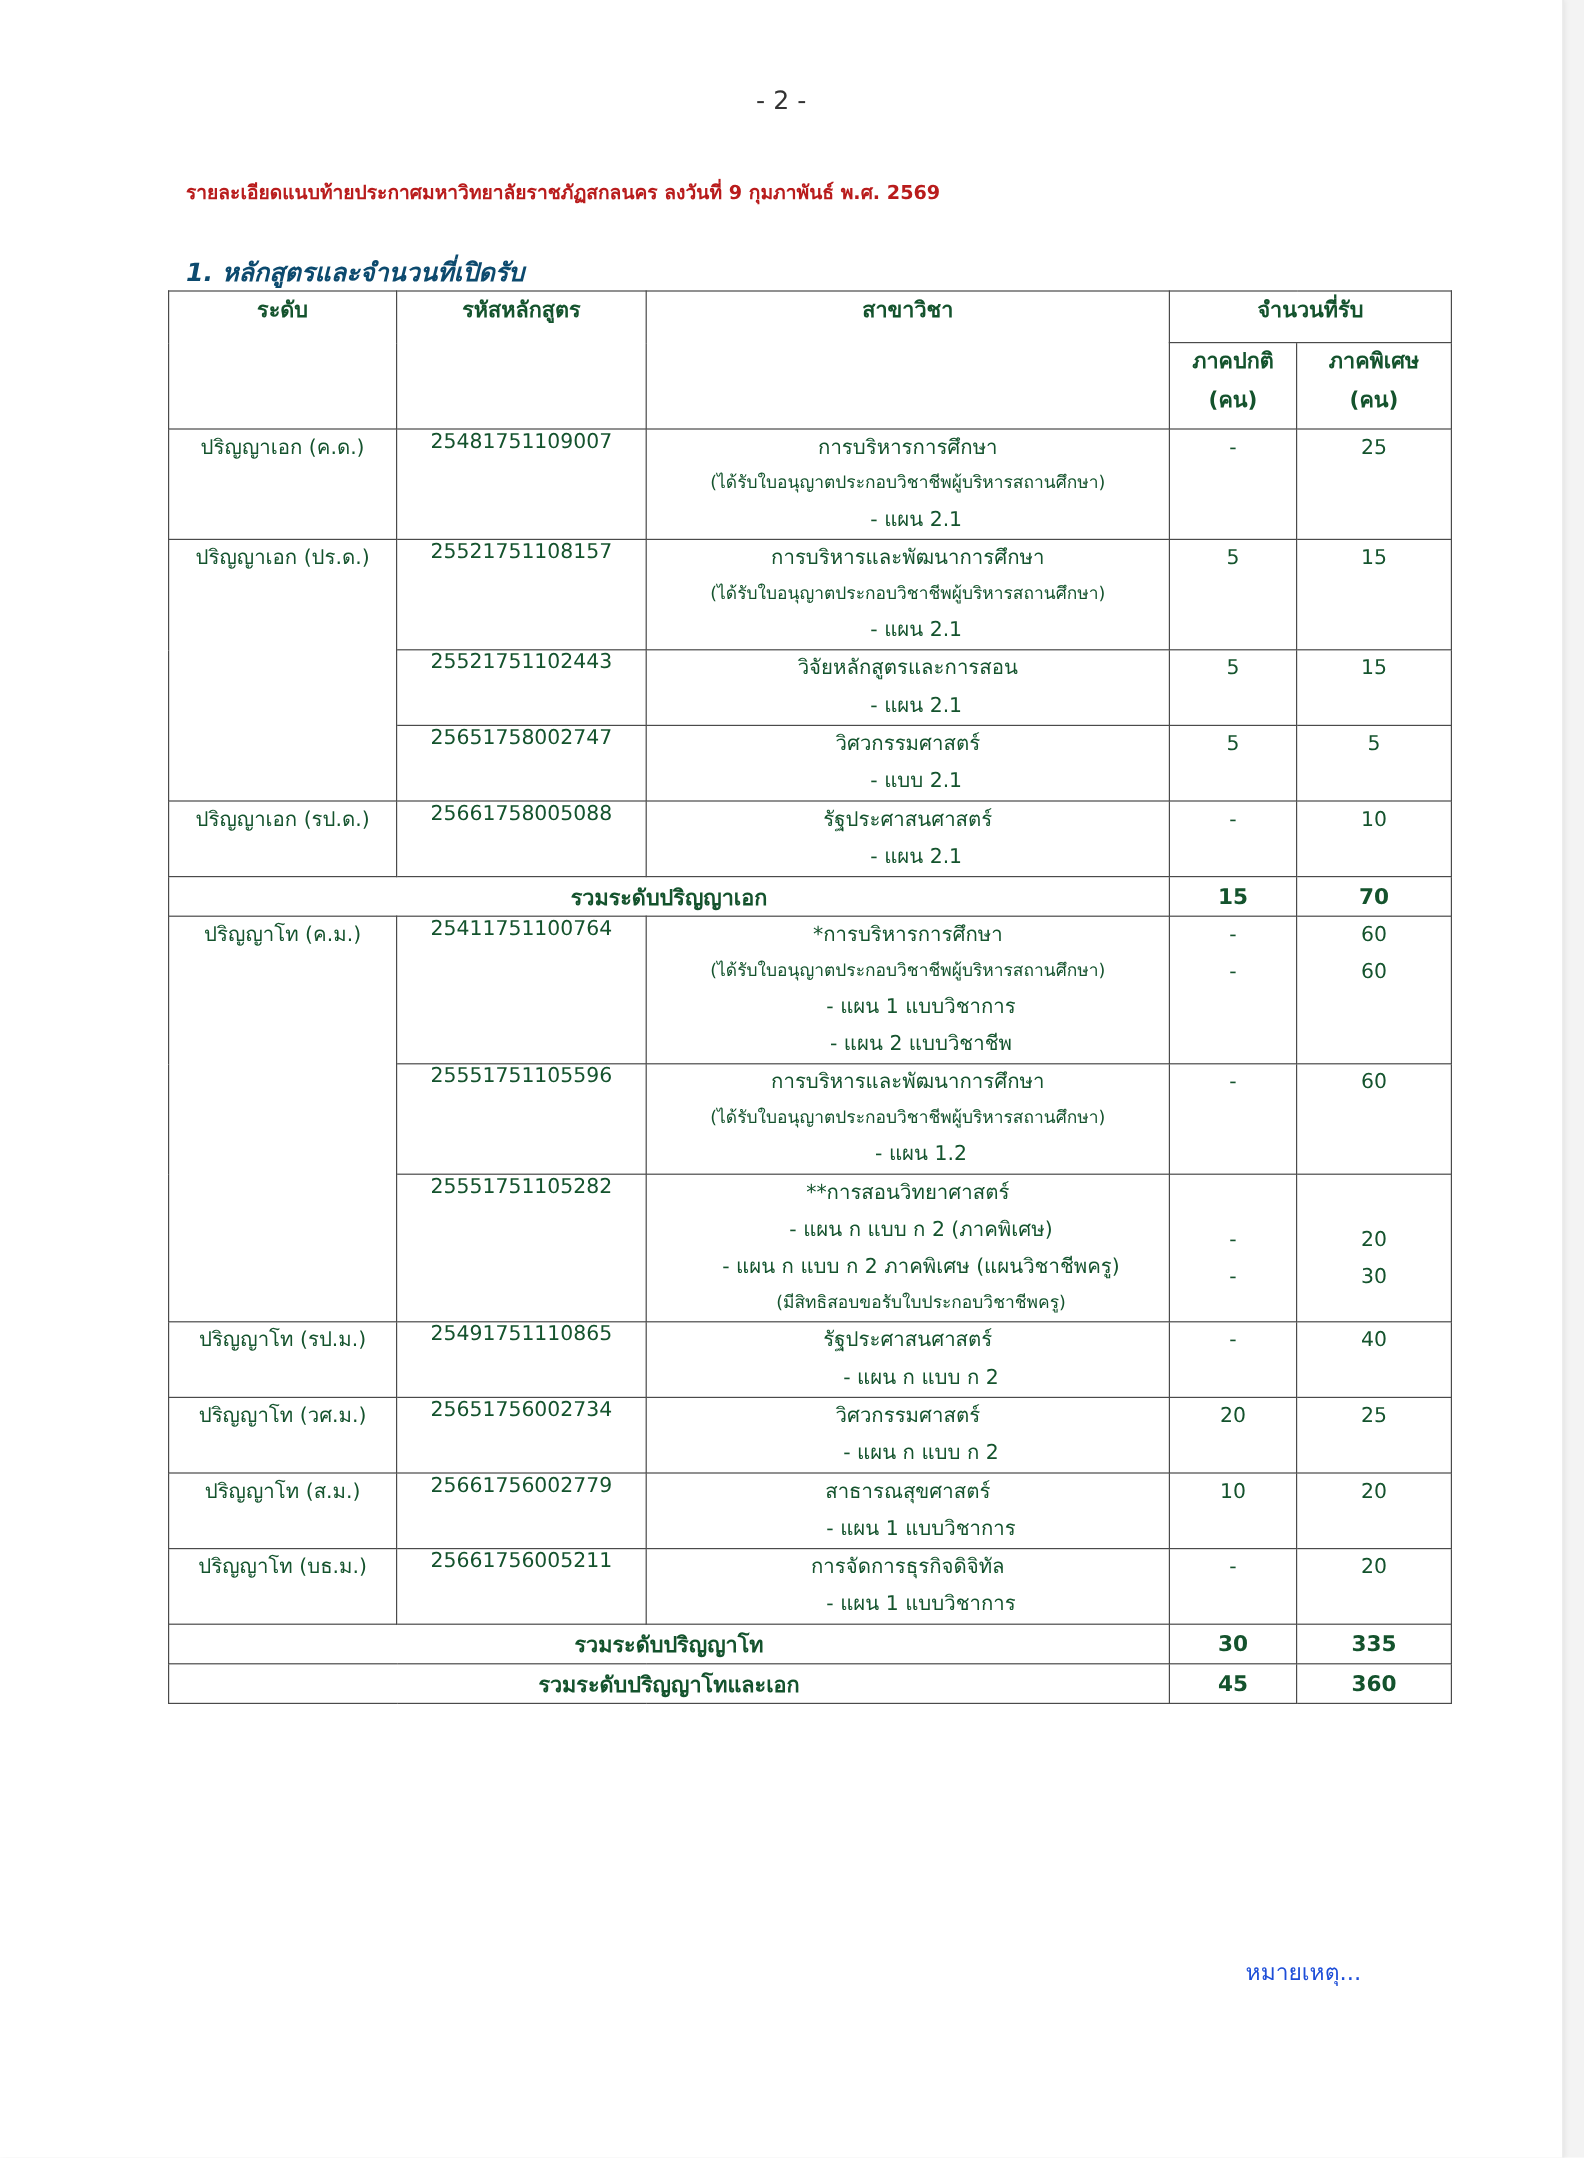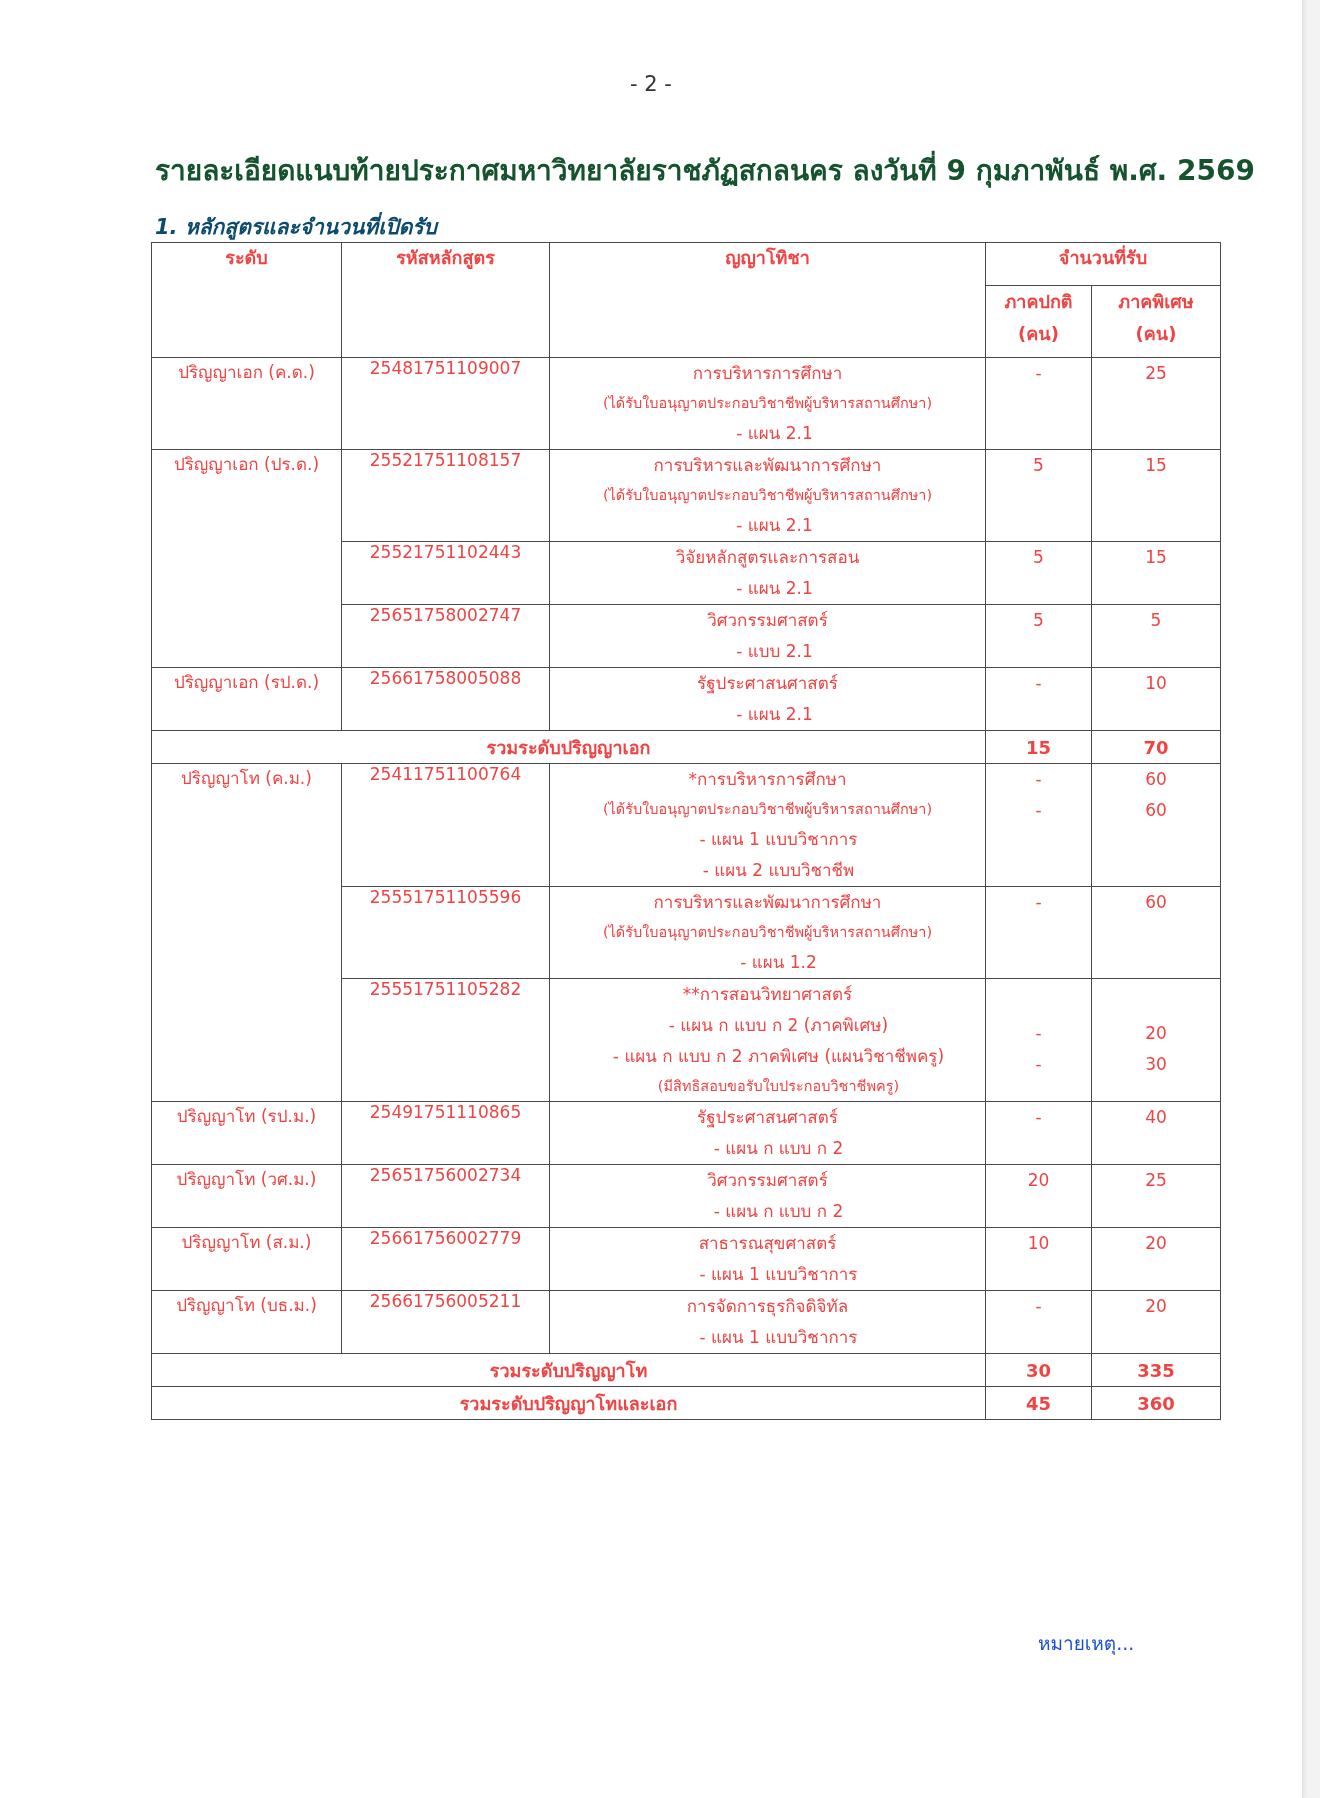--- a/index.html
+++ b/index.html
@@ -12,31 +12,31 @@
     position: absolute; left: 0; top: 0; width: 1302px; height: 1798px;
     background: #ffffff; border-right: 1px solid #e2e2e2;
     box-shadow: 2px 0 4px rgba(0,0,0,0.06);
   }
   .page-num {
     position: absolute; top: 72px; left: 0; width: 1302px; text-align: center;
     font-size: 21px; color: #333;
   }
   .doc-title {
     position: absolute; top: 148px; left: 155px;
-    font-size: 28px; font-weight: bold; color: #14532d;
+    font-size: 16px; font-weight: bold; color: #b91c1c;
     font-family: "DejaVu Sans", sans-serif;
   }
   .section-heading {
     position: absolute; top: 210px; left: 155px;
     font-size: 21px; font-weight: bold; color: #0c4a6e; font-style: italic;
   }
   table.main {
     position: absolute; left: 140px; top: 242px; width: 1069px;
     border-collapse: collapse; table-layout: fixed;
-    font-size: 17px; color: #ef4444; margin-left: 11px;
+    font-size: 17px; color: #14532d;
   }
   table.main td, table.main th {
     border: 1.6px solid #4a4a4a; vertical-align: top; padding: 0;
   }
   col.c1 { width: 190px; } col.c2 { width: 208px; } col.c3 { width: 436px; }
   col.c4 { width: 106px; } col.c5 { width: 129px; }
   th { font-weight: bold; font-size: 18px; }
   th.hdr-main { vertical-align: middle; height: 114px; }
   th.hdr-count { height: 42px; vertical-align: middle; font-family: Liberation Serif, serif; }
   th.hdr-sub { height: 70px; vertical-align: middle; line-height: 32px; }
@@ -68,21 +68,21 @@
         <col class="c1">
         <col class="c2">
         <col class="c3">
         <col class="c4">
         <col class="c5">
       </colgroup>
     <thead>
       <tr>
         <th class="hdr-main" rowspan="2">ระดับ</th>
         <th class="hdr-main" rowspan="2">รหัสหลักสูตร</th>
-        <th class="hdr-main" rowspan="2">ญญาโทิชา</th>
+        <th class="hdr-main" rowspan="2">สาขาวิชา</th>
         <th class="hdr-count" colspan="2">จำนวนที่รับ</th>
       </tr>
       <tr>
         <th class="hdr-sub">
           <div>ภาคปกติ</div>
           <div>(คน)</div>
         </th>
         <th class="hdr-sub">
           <div>ภาคพิเศษ</div>
           <div>(คน)</div>

